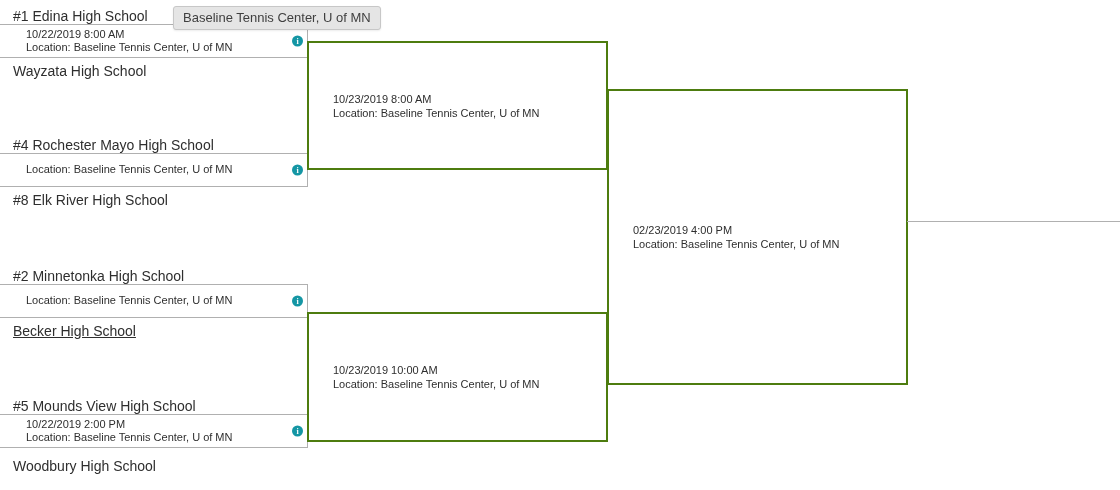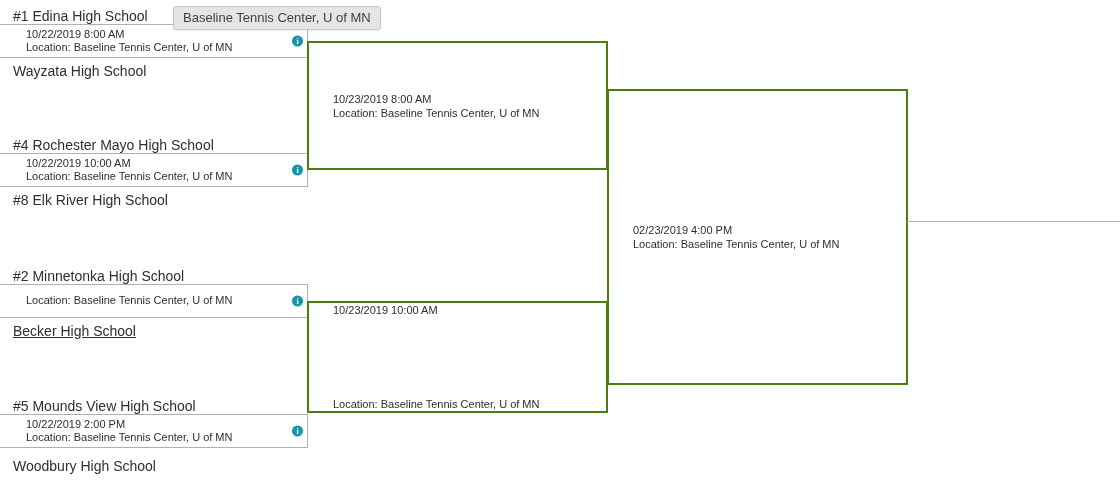--- a/index.html
+++ b/index.html
@@ -38,40 +38,39 @@
     padding:3px 9px;font-size:13px;line-height:16px;color:#3f3f3f;white-space:nowrap;
     box-shadow:0 1px 2px rgba(0,0,0,0.08);
   }
   
   #r1m1-t1{top:9px;}  #r1m1-box{top:24px;}  #r1m1-t2{top:64px;}
   #r1m2-t1{top:138px;} #r1m2-box{top:153px;} #r1m2-t2{top:193px;}
   #r1m3-t1{top:269px;} #r1m3-box{top:284px;} #r1m3-t2{top:324px;text-decoration:underline;}
   #r1m4-t1{top:399px;} #r1m4-box{top:414px;} #r1m4-t2{top:459px;}
   
   #r2m1-box{left:307px;top:41px;width:301px;height:129px;}
-  #r2m2-box{left:307px;top:301px;width:301px;height:112px;justify-content:space-between;}
+  #r2m2-box{left:307px;top:312px;width:301px;height:130px;}
   #final-box{left:607px;top:89px;width:301px;height:296px;}
   #winner-line{left:907px;top:221px;width:213px;}
 </style>
 </head>
 <body>
 
 <div class="stage">
 
   <div class="team" id="r1m1-t1">#1 Edina High School</div>
   <div class="r1box" id="r1m1-box">
     <div class="dt">10/22/2019 8:00 AM</div>
     <div class="loc">Location: Baseline Tennis Center, U of MN</div>
     <span class="info">i</span>
   </div>
   <div class="team" id="r1m1-t2">Wayzata High School</div>
 
   <div class="team" id="r1m2-t1">#4 Rochester Mayo High School</div>
   <div class="r1box" id="r1m2-box">
-    <div class="dt">10/22/2019 10:00 AM</div>
     <div class="loc">Location: Baseline Tennis Center, U of MN</div>
     <span class="info">i</span>
   </div>
   <div class="team" id="r1m2-t2">#8 Elk River High School</div>
 
   <div class="team" id="r1m3-t1">#2 Minnetonka High School</div>
   <div class="r1box" id="r1m3-box">
     <div class="loc">Location: Baseline Tennis Center, U of MN</div>
     <span class="info">i</span>
   </div>

